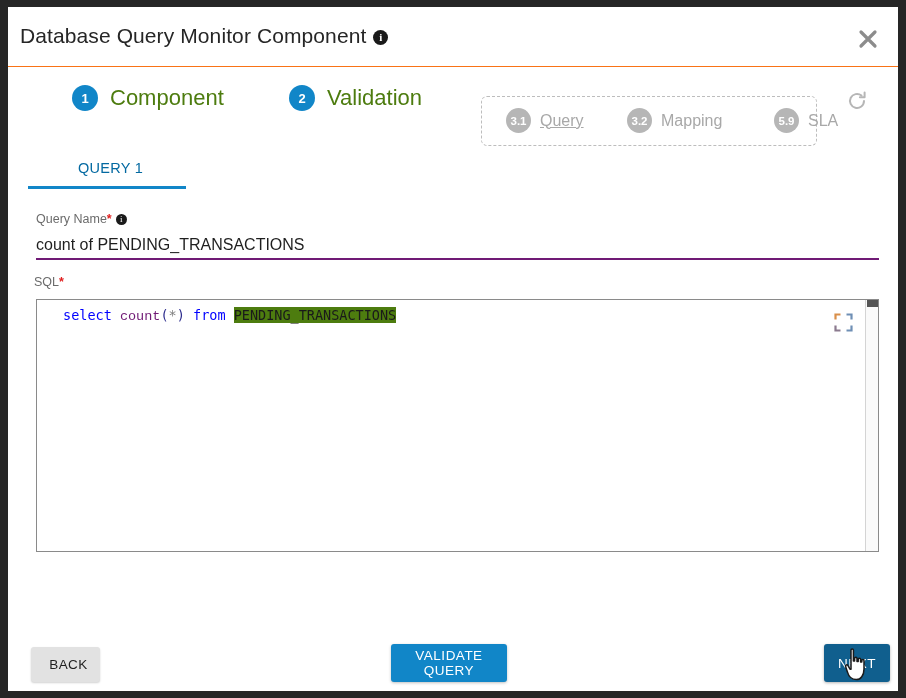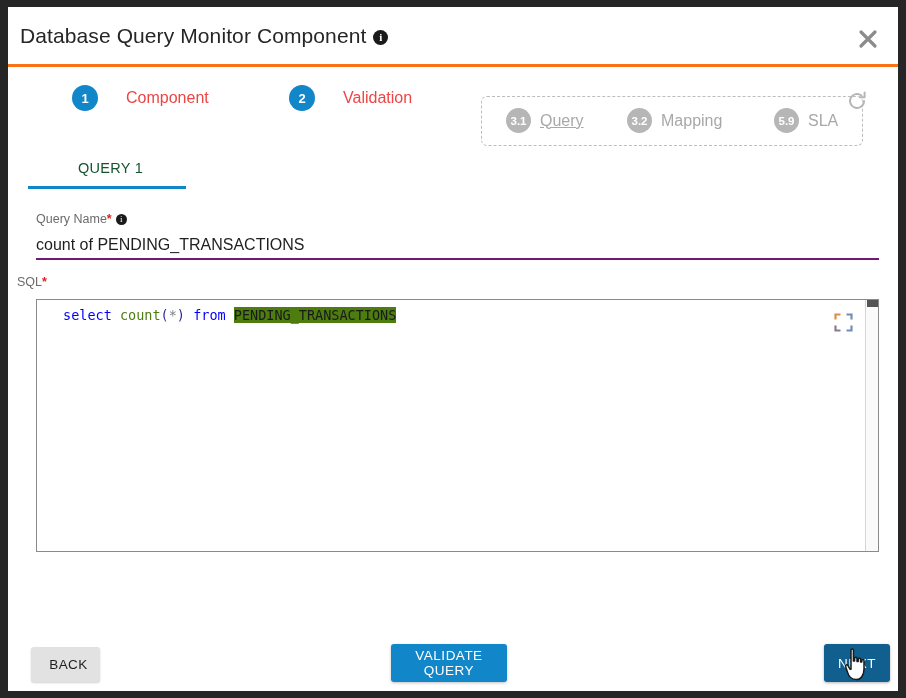--- a/index.html
+++ b/index.html
@@ -31,21 +31,21 @@
     height: 684px;
     background: #ffffff;
     box-sizing: border-box;
     overflow: hidden;
   }
 
   
   #title-bar {
     position: relative;
     height: 60px;
-    border-bottom: 3px solid #f97316;
+    border-bottom: 1px solid #f97316;
     box-sizing: border-box;
   }
   #dialog-title {
     position: absolute;
     left: 12px;
     top: 17px;
     font-size: 21px;
     color: #262626;
     letter-spacing: 0.1px;
     white-space: nowrap;
@@ -95,33 +95,33 @@
     background: #1186c8;
     color: #ffffff;
     font-size: 13px;
     font-weight: bold;
     display: flex;
     align-items: center;
     justify-content: center;
     flex: none;
   }
   .step-label {
-    margin-left: 28px;
-    font-size: 16px;
-    color: #ef4444;
+    margin-left: 12px;
+    font-size: 22px;
+    color: #4d7c0f;
   }
   #step-1 { left: 64px; }
   #step-2 { left: 281px; }
 
   
   #substep-group {
     position: absolute;
     left: 473px;
     top: 89px;
-    width: 382px;
+    width: 336px;
     height: 50px;
     border: 1px dashed #bdbdbd;
     border-radius: 6px;
     box-sizing: border-box;
     padding-left: 46px;
   }
   .substep {
     position: absolute;
     top: 11px;
     display: flex;
@@ -170,21 +170,21 @@
     height: 34px;
     border-bottom: 3px solid #1186c8;
     box-sizing: border-box;
     cursor: pointer;
   }
   #tab-query-1 .tab-label {
     position: absolute;
     left: 50px;
     top: 5px;
     font-size: 14.5px;
-    color: #14532d;
+    color: #0369a1;
     letter-spacing: 0.3px;
   }
 
   
   #form-area {
     position: absolute;
     left: 0;
     top: 205px;
     width: 719px;
   }
@@ -219,21 +219,21 @@
     border-bottom: 2px solid #701a75;
     font-size: 16px;
     color: #1f1f1f;
     font-family: "Liberation Sans", sans-serif;
     padding: 0;
     background: transparent;
     outline: none;
     box-sizing: border-box;
   }
 
-  #sql-label { position: absolute; left: 1px; top: 63px; margin-left: 8px; }
+  #sql-label { position: absolute; left: 18px; top: 63px; margin-left: 8px; }
 
   
   #sql-editor {
     position: absolute;
     left: 28px;
     top: 87px;
     width: 843px;
     height: 253px;
     border: 1px solid #8a8a8a;
     box-sizing: border-box;
@@ -243,21 +243,21 @@
   #code-line {
     position: absolute;
     left: 26px;
     top: 6px;
     font-family: "DejaVu Sans Mono", monospace;
     font-size: 13.5px;
     white-space: pre;
     line-height: 18px;
   }
   .kw   { color: #0000ff; }
-  .fn   { color: #4d7c0f; }
+  .fn   { color: #701a75; font-family: Liberation Mono, monospace; }
   .paren{ color: #2f2f8f; }
   .star { color: #808080; }
   .ident{ color: #1a1a1a; background: #4d7c0f; }
 
   #expand-icon {
     position: absolute;
     right: 25px;
     top: 13px;
     width: 19px;
     height: 19px;

